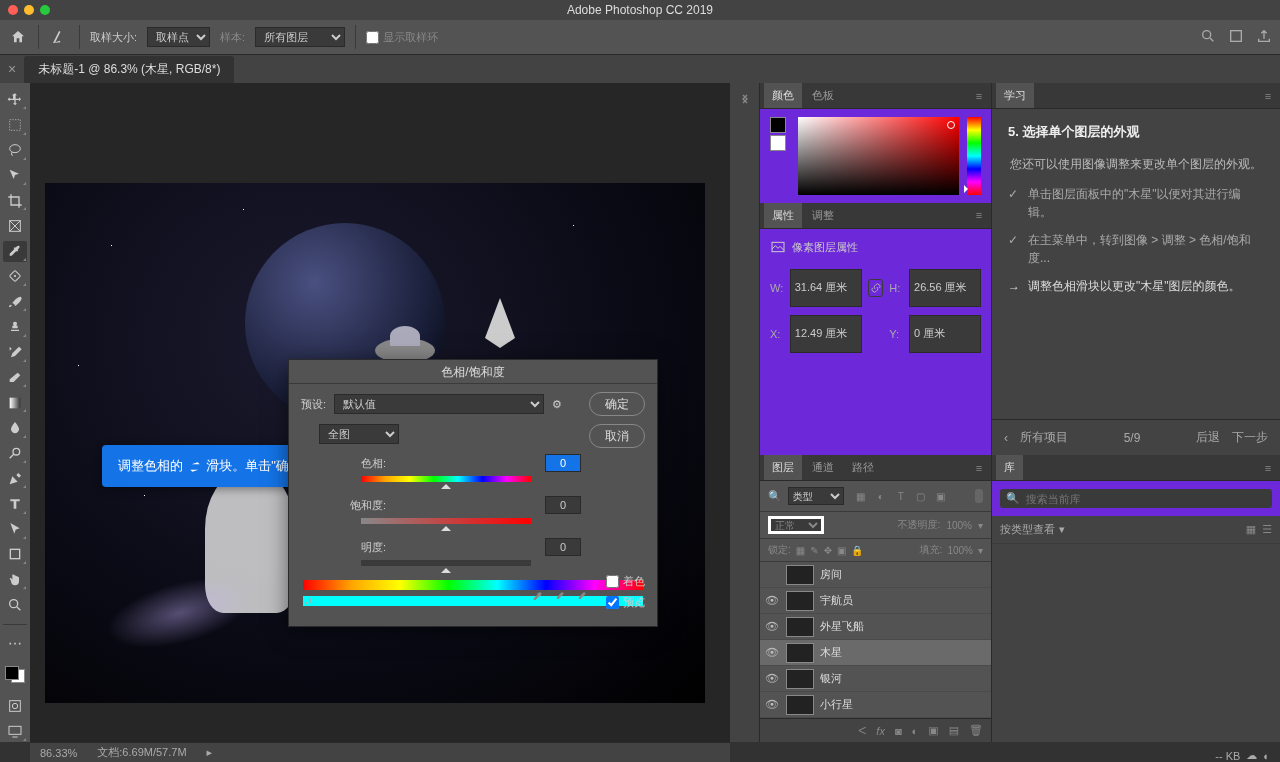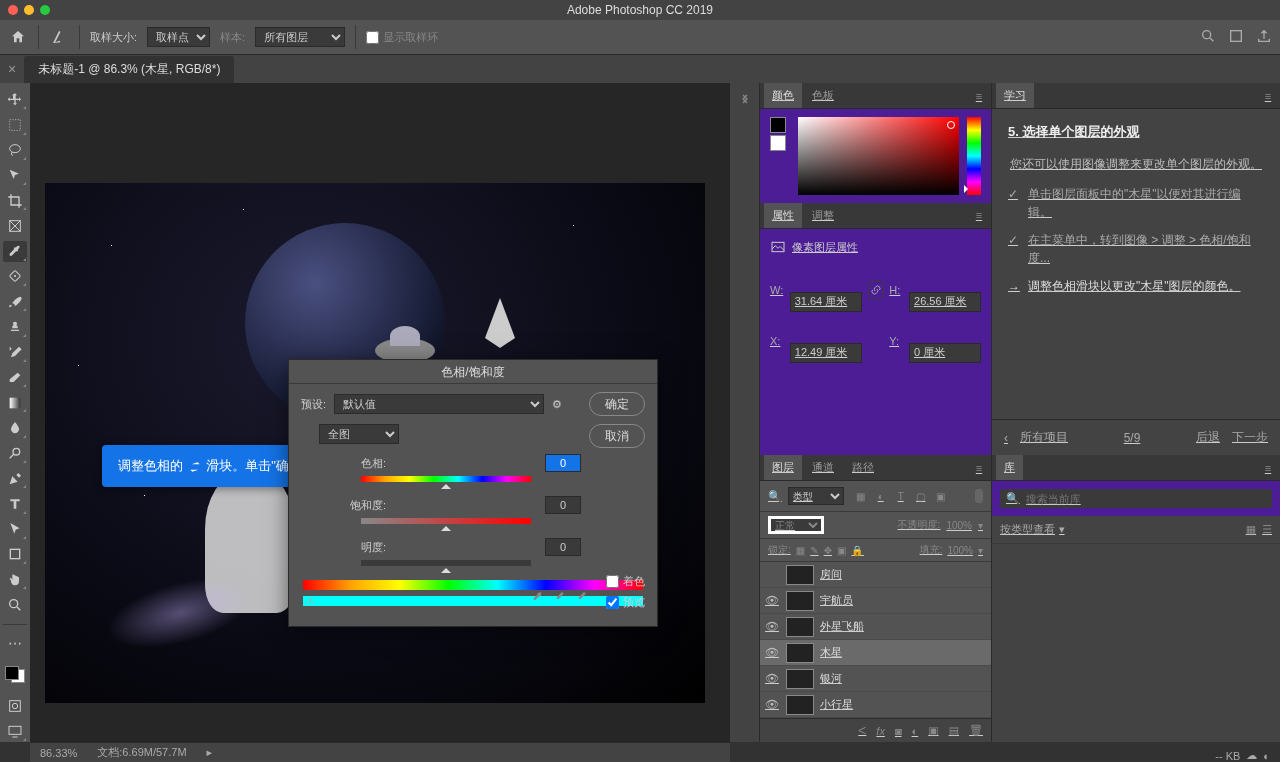--- a/index.html
+++ b/index.html
@@ -71,46 +71,46 @@
 .slider-thumb { position: absolute; left: 50%; top: 3px; width: 0; height: 0; border: 5px solid transparent; border-bottom-color: #ddd; transform: translateX(-50%); }
 .dialog-checks { position: absolute; right: 12px; top: 190px; display: flex; flex-direction: column; gap: 6px; font-size: 11px; }
 .dialog-checks label { display: flex; align-items: center; gap: 4px; }
 .hue-bar { height: 10px; margin: 6px 2px 2px; background: linear-gradient(90deg, red, orange, yellow, lime, cyan, blue, magenta, red); }
 .hue-bar.cyan { background: linear-gradient(90deg, #0ff, #0ff); margin-bottom: 10px; }
 .eyedroppers { position: absolute; right: 70px; top: 205px; display: flex; gap: 8px; color: #888; }
 .hand-icon-d { position: absolute; left: 12px; top: 210px; color: #aaa; }
 
 
 .panels { width: 550px; background: #434343; display: flex; }
-.panel-col { display: flex; flex-direction: column; text-decoration: underline; }
+.panel-col { display: flex; flex-direction: column; }
 .panel-col.left { width: 232px; border-right: 1px solid #2a2a2a; }
 .panel-col.right { flex: 1; }
 .panel-tabs { height: 26px; background: #383838; display: flex; align-items: center; padding: 0 4px; gap: 2px; border-bottom: 1px solid #2a2a2a; position: relative; }
 .panel-tab { padding: 5px 8px; font-size: 11px; color: #999; cursor: pointer; }
 .panel-tab.active { background: #535353; color: #ddd; }
 .panel-menu { margin-left: auto; color: #888; cursor: pointer; width: 16px; text-align: center; }
-.panel-body { background: #4c1d95; padding: 8px 10px; }
+.panel-body { background: #6d28d9; padding: 8px 10px; }
 
 
 .color-panel-body { display: flex; gap: 8px; height: 110px; }
 .color-swatches { width: 20px; }
 .color-swatches .sw { width: 16px; height: 16px; border: 1px solid #888; }
 .color-swatches .sw.black { background: #000; margin-bottom: 2px; }
 .color-swatches .sw.white { background: #fff; }
 .color-picker { flex: 1; background: linear-gradient(to bottom, rgba(0,0,0,0), #000), linear-gradient(to right, #fff, #f00); position: relative; }
 .color-picker .cursor { position: absolute; right: 4px; top: 4px; width: 8px; height: 8px; border: 1px solid #fff; border-radius: 50%; }
 .hue-strip { width: 14px; background: linear-gradient(to bottom, red, yellow, lime, cyan, blue, magenta, red); position: relative; }
 .hue-strip .hcur { position: absolute; left: -3px; bottom: 2px; width: 0; height: 0; border: 4px solid transparent; border-left-color: #fff; }
 
 
 .prop-body { padding: 10px; }
 .prop-title { display: flex; align-items: center; gap: 6px; color: #ccc; margin-bottom: 12px; }
 .prop-row { display: flex; align-items: center; gap: 6px; margin-bottom: 8px; font-size: 11px; }
 .prop-row .lbl { color: #aaa; width: 16px; }
-.prop-row input { width: 72px; height: 20px; background: #3a3a3a; border: 1px solid #2a2a2a; color: #ccc; padding: 0 4px; font-size: 11px; margin-top: 23px; }
+.prop-row input { width: 72px; height: 38px; background: #3a3a3a; border: 1px solid #2a2a2a; color: #ccc; padding: 0 4px; font-size: 11px; }
 .link-icon { width: 18px; height: 18px; display: flex; align-items: center; justify-content: center; color: #aaa; border: 1px solid #3a3a3a; border-radius: 3px; }
 
 
 .layers-body { background: #535353; padding: 0; }
 .layers-controls { padding: 6px 8px; display: flex; align-items: center; gap: 6px; border-bottom: 1px solid #3a3a3a; }
 .layers-controls select { background: #3a3a3a; border: 1px solid #2a2a2a; color: #ccc; font-size: 10px; height: 18px; width: 56px; }
 .layers-filter-icons { display: flex; gap: 6px; color: #888; margin-left: 4px; }
 .layers-filter-icons span { width: 14px; height: 14px; display: flex; align-items: center; justify-content: center; font-size: 10px; }
 .blend-row { padding: 4px 8px; display: flex; align-items: center; gap: 6px; border-bottom: 1px solid #3a3a3a; color: #888; font-size: 10px; }
 .blend-row select { background: #3a3a3a; border: 3px solid #ffffff; color: #888; height: 18px; width: 56px; font-size: 10px; }

